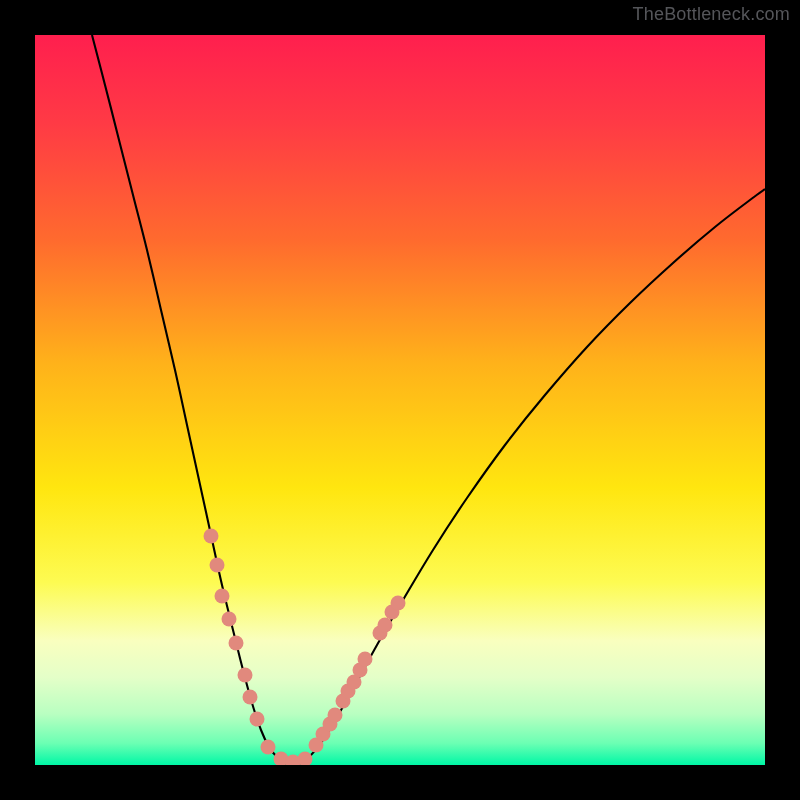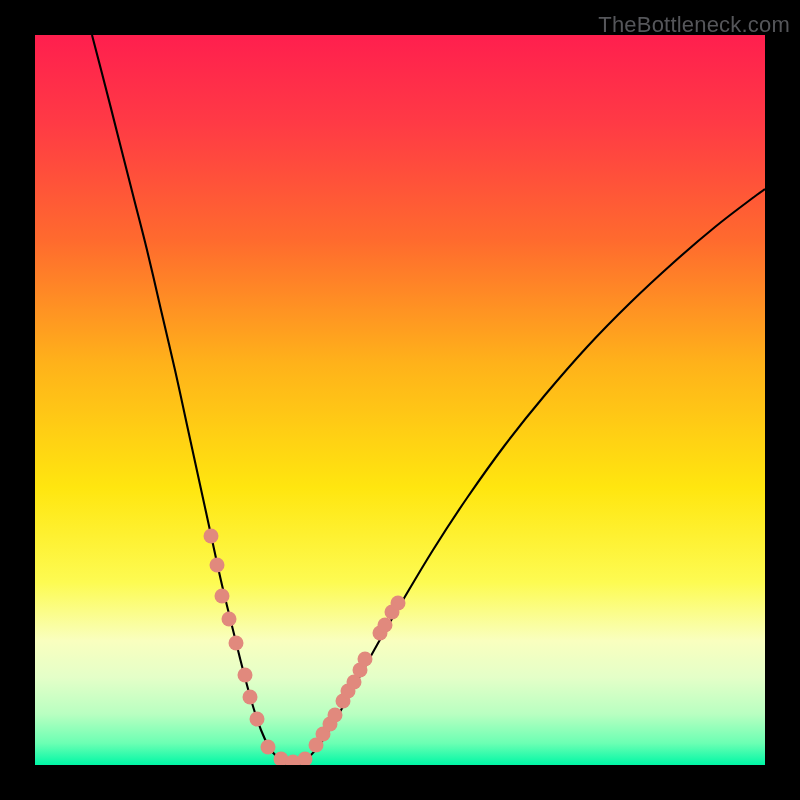--- a/index.html
+++ b/index.html
@@ -11,24 +11,24 @@
     overflow: hidden;
   }
   .outer {
     position: relative;
     width: 800px;
     height: 800px;
     background: #000000;
   }
   .watermark {
     position: absolute;
-    top: 12px;
+    top: 4px;
     right: 10px;
     font-family: Arial, Helvetica, sans-serif;
-    font-size: 22px;
+    font-size: 18px;
     font-weight: 500;
     color: #55565a;
     letter-spacing: 0.2px;
     text-align: center;
   }
   .plot {
     position: absolute;
     left: 35px;
     top: 35px;
     width: 730px;

